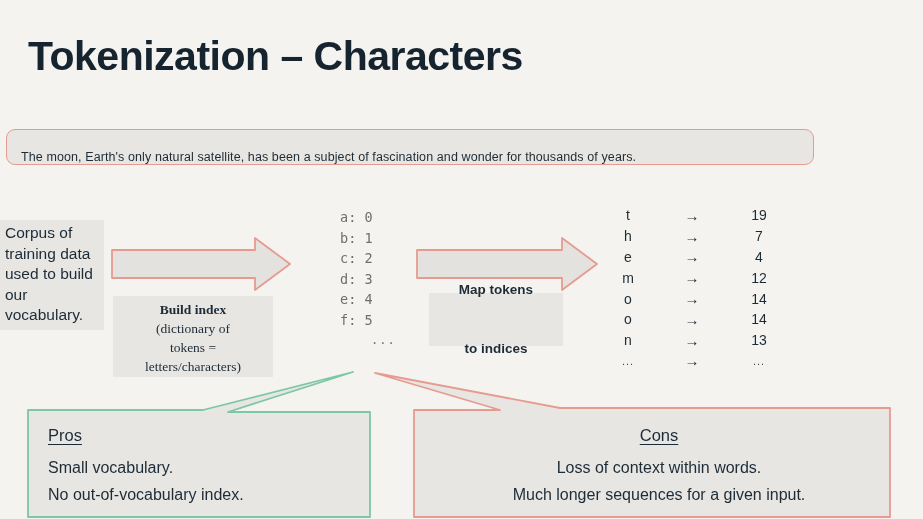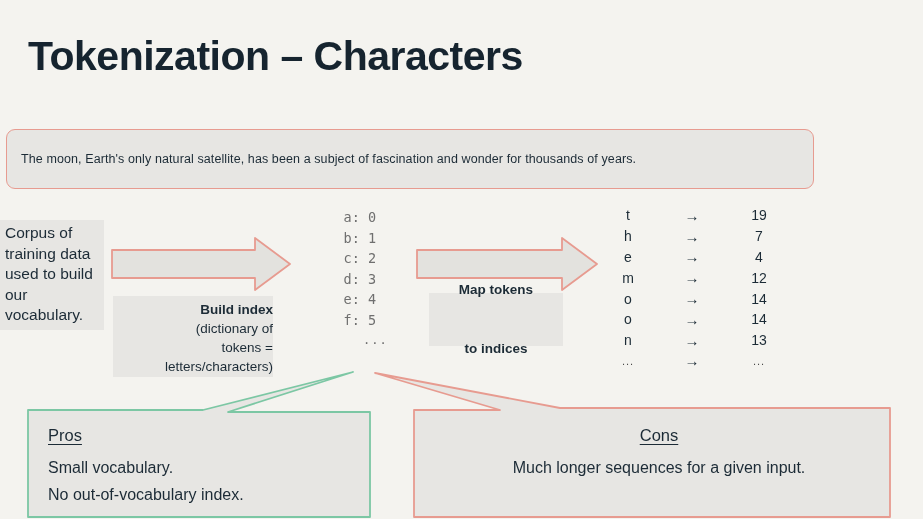--- a/index.html
+++ b/index.html
@@ -36,27 +36,27 @@
     color: #16242f;
     white-space: nowrap;
   }
 
   
   #sentence-box {
     position: absolute;
     left: 6px;
     top: 129px;
     width: 808px;
-    height: 60px;
+    height: 36px;
     background: #e7e6e3;
     border: 1.6px solid #e79b90;
     border-radius: 9px;
     box-sizing: border-box;
     display: flex;
-    align-items: center;
+    align-items: flex-end;
     padding-left: 14px;
   }
   #sentence-text {
     font-size: 12.5px;
     color: #1c2b36;
     letter-spacing: 0.1px;
   }
 
   
   #corpus-box {
@@ -77,22 +77,23 @@
 
   
   #build-index-box {
     position: absolute;
     left: 113px;
     top: 296px;
     width: 160px;
     height: 81px;
     background: #e7e6e3;
     box-sizing: border-box;
-    text-align: right;
+    text-align: center;
     padding-top: 4px;
+    font-family: Liberation Serif, serif;
   }
   .cap-line {
     font-size: 13.5px;
     line-height: 19px;
     color: #1c2b36;
   }
   .cap-line.bold { font-weight: bold; }
 
   
   #map-tokens-box {
@@ -107,27 +108,26 @@
     flex-direction: column;
     justify-content: center;
     align-items: center;
     gap: 41px;
   }
   #map-tokens-box .cap-line { font-weight: bold; font-size: 13.5px; line-height: 18px; }
 
   
   #char-index {
     position: absolute;
-    left: 332px;
+    left: 340px;
     top: 207px;
     font-family: "DejaVu Sans Mono", "Liberation Mono", monospace;
     font-size: 13.5px;
     line-height: 20.5px;
     color: #6f6f6f;
-    text-align: center;
   }
   #char-index .idx-row { white-space: pre; }
   #char-index .idx-ellipsis {
     padding-left: 31px;
     letter-spacing: 1px;
     font-size: 12px;
   }
 
   
   #token-map {
@@ -291,16 +291,17 @@
   </div>
 
   <div id="pros-text" class="callout-text">
     <div class="callout-head">Pros</div>
     <div class="callout-line">Small vocabulary.</div>
     <div class="callout-line">No out-of-vocabulary index.</div>
   </div>
 
   <div id="cons-text" class="callout-text">
     <div class="callout-head">Cons</div>
+    <div class="callout-line">Loss of context within words.</div>
     <div class="callout-line">Much longer sequences for a given input.</div>
   </div>
 
 </div>
 
 </body></html>

